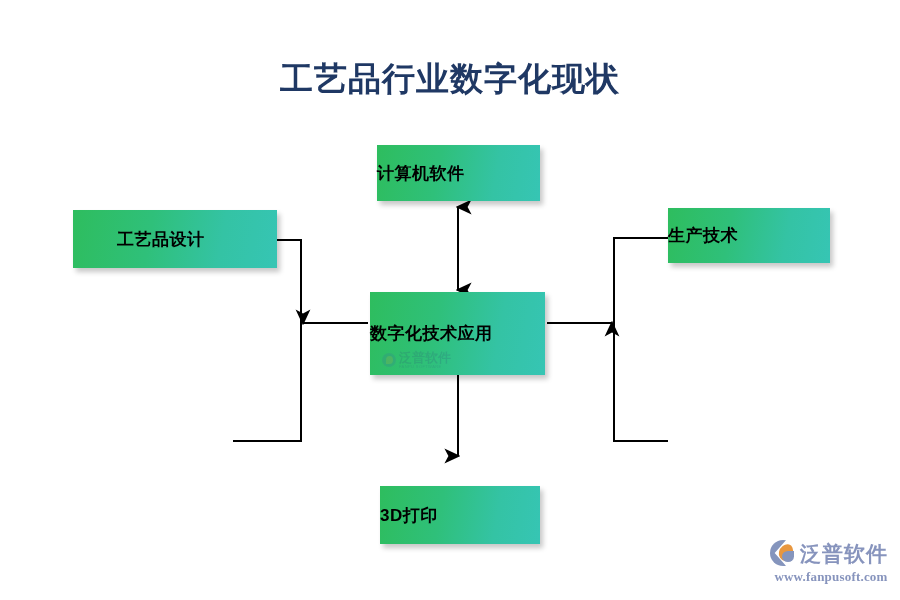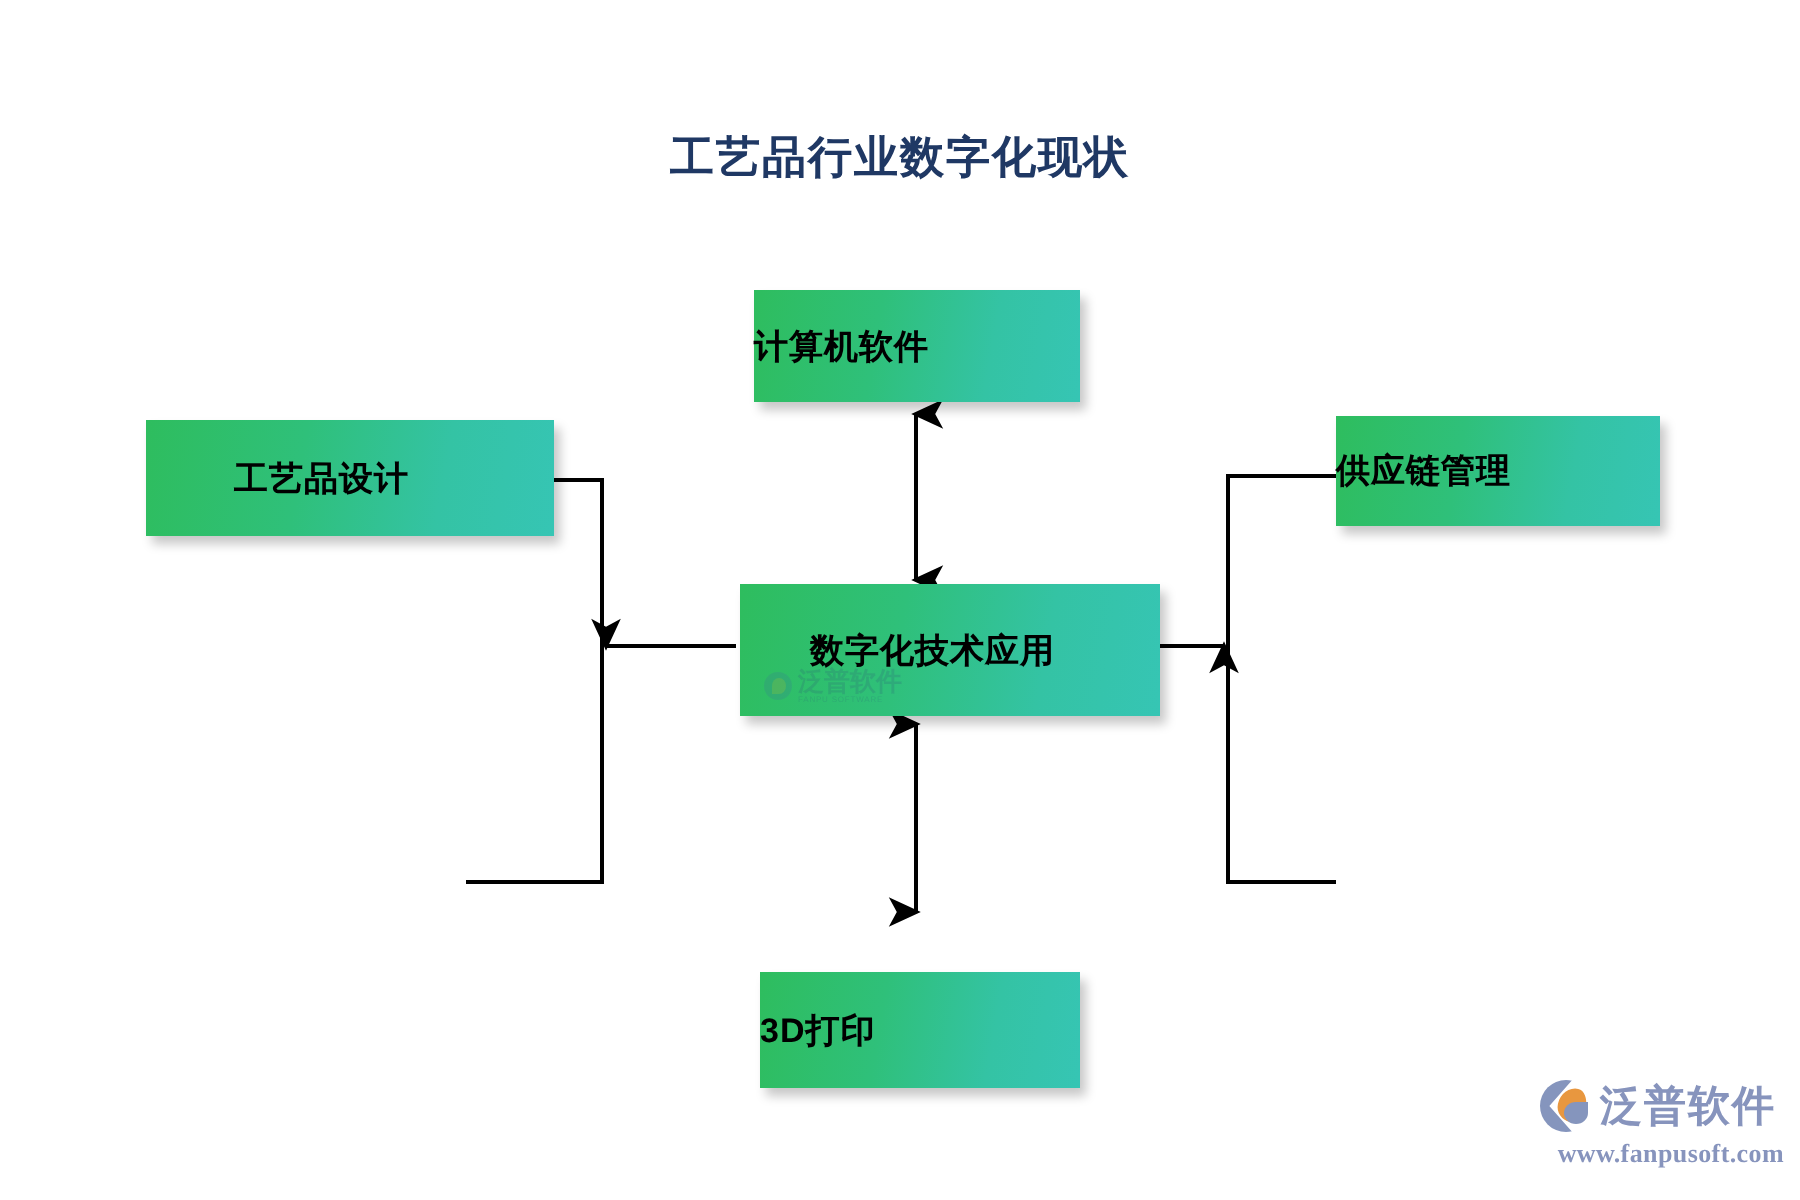--- a/index.html
+++ b/index.html
@@ -22,21 +22,21 @@
     background: #ffffff;
   }
 
   
   #chart-title {
     position: absolute;
     left: 0;
     top: 62px;
     width: 900px;
     text-align: center;
-    font-size: 22px;
+    font-size: 33px;
     font-weight: bold;
     color: #1f3864;
     letter-spacing: 1px;
     line-height: 34px;
     white-space: nowrap;
   }
 
   
   .node {
     position: absolute;
@@ -51,21 +51,21 @@
     font-size: 17px;
     font-weight: bold;
     color: #000000;
     letter-spacing: 0.5px;
     white-space: nowrap;
     line-height: 1;
     position: relative;
     z-index: 2;
   }
 
-  #node-center      { left: 370px; top: 292px; width: 175px; height: 66px; padding-left: 35px; }
+  #node-center      { left: 370px; top: 292px; width: 175px; height: 83px; }
   #node-software    { left: 377px; top: 145px; width: 163px; height: 56px; }
   #node-printing    { left: 380px; top: 486px; width: 160px; height: 58px; }
   #node-design      { left:  73px; top: 210px; width: 160px; height: 58px; padding-left: 44px; }
   #node-marketing   { left:  73px; top: 412px; width: 160px; height: 57px; }
   #node-production  { left: 668px; top: 208px; width: 162px; height: 55px; }
   #node-supplychain { left: 668px; top: 413px; width: 162px; height: 56px; }
 
   
   .node-watermark {
     position: absolute;
@@ -169,21 +169,21 @@
     white-space: nowrap;
   }
   #brand-logo .logo-url {
     margin-top: 3px;
     font-family: "Liberation Serif", "DejaVu Serif", serif;
     font-size: 13px;
     font-weight: bold;
     color: #8794bd;
     letter-spacing: 0.2px;
     white-space: nowrap;
-    text-align: right;
+    text-align: center;
   }
 </style>
 </head>
 <body>
 
 <div id="canvas">
 
   <div id="chart-title">工艺品行业数字化现状</div>
 
   <svg id="connectors" viewBox="0 0 900 600" xmlns="http://www.w3.org/2000/svg">
@@ -242,21 +242,21 @@
   <div class="node" id="node-printing">
     <span class="node-label">3D打印</span>
   </div>
 
   <div class="node" id="node-design">
     <span class="node-label">工艺品设计</span>
   </div>
 
 
   <div class="node" id="node-production">
-    <span class="node-label">供应链管理</span>
+    <span class="node-label">生产技术</span>
   </div>
 
 
   <div id="brand-logo">
     <div class="logo-row">
       <span class="logo-mark">
         <span class="ring"></span>
         <span class="leaf"></span>
         <span class="leaf2"></span>
       </span>

